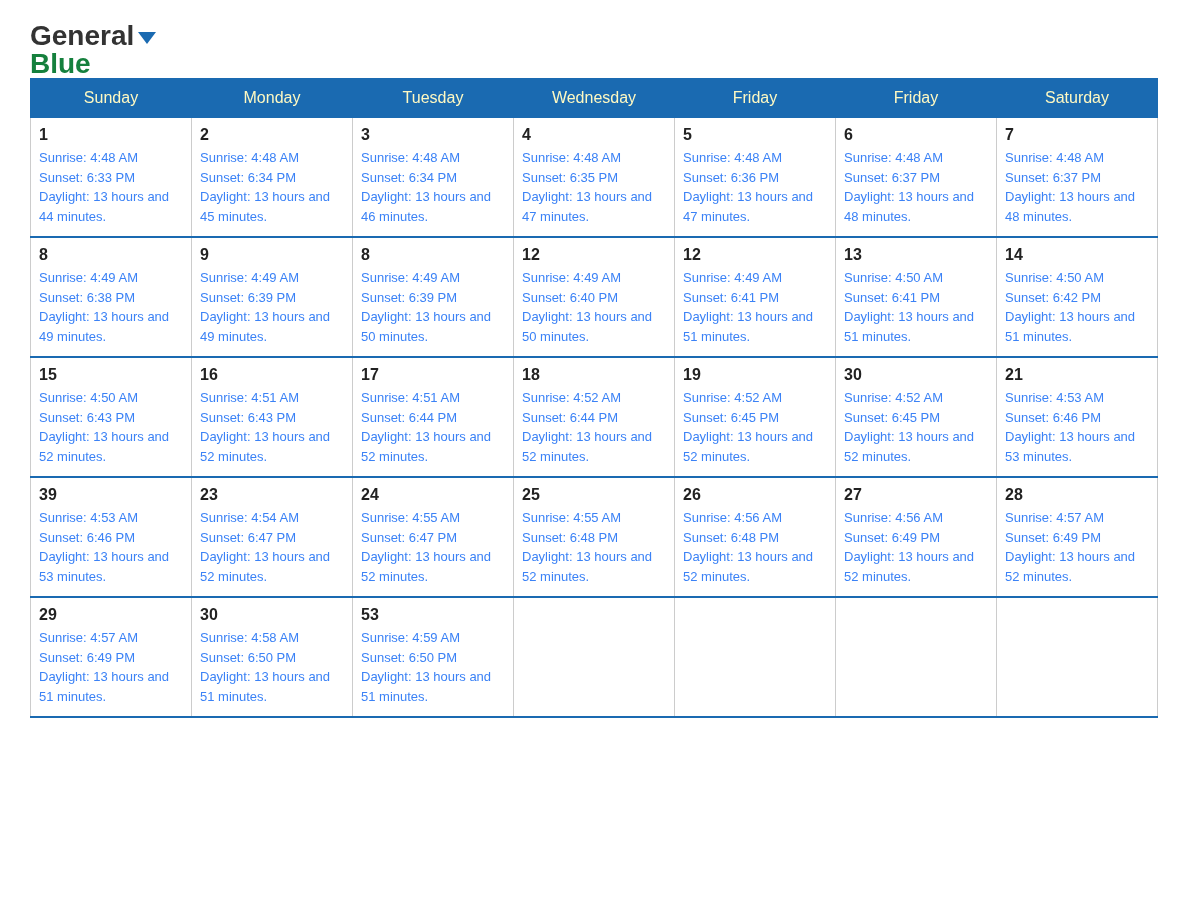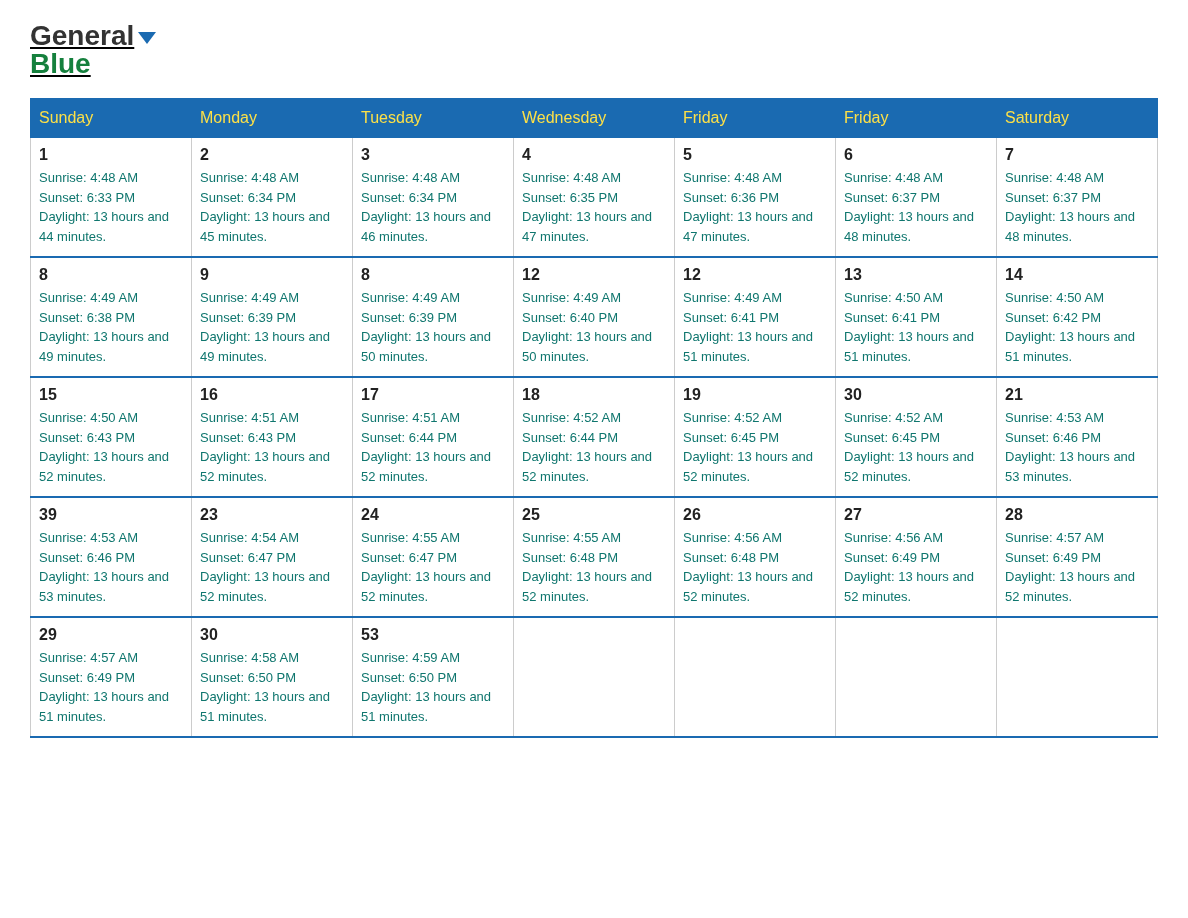--- a/index.html
+++ b/index.html
@@ -7,22 +7,20 @@
       font-family: Arial, sans-serif;
       background: #fff;
       width: 1188px;
       min-height: 918px;
       padding: 20px 30px;
     }
     .header {
       display: flex;
       justify-content: space-between;
       align-items: flex-start;
-      margin-bottom: 20px;
-      text-decoration: underline;
     }
     .logo {
       display: flex;
       flex-direction: column;
       align-items: flex-start;
     }
     .logo-top-line {
       display: flex;
       align-items: center;
     }
@@ -47,25 +45,25 @@
       color: #555;
       margin-top: 4px;
     }
     table {
       width: 100%;
       border-collapse: collapse;
       table-layout: fixed;
     }
     thead tr th {
       background-color: #1a6ab1;
-      color: #fde047;
+      color: #fef9c3;
       font-size: 16px;
       font-weight: normal;
       padding: 10px 8px;
-      text-align: left;
+      text-align: center;
       border: 1px solid #1a6ab1;
     }
     tbody tr td {
       vertical-align: top;
       padding: 8px 8px 10px 8px;
       border: 1px solid #ccc;
       font-size: 13px;
       color: #333;
       height: 110px;
       border-bottom: 2px solid #1a6ab1;
@@ -73,21 +71,21 @@
     tbody tr td .day-num {
       font-size: 16px;
       font-weight: bold;
       display: block;
       margin-bottom: 4px;
       color: #222;
     }
     tbody tr td .day-info {
       font-size: 13px;
       line-height: 1.5;
-      color: #0f766e;
+      color: #3b82f6;
     }
     tbody tr td.empty {
       background: #fff;
     }
   </style>
 </head>
 <body>
 
 <div class="header">
   <div class="logo">

